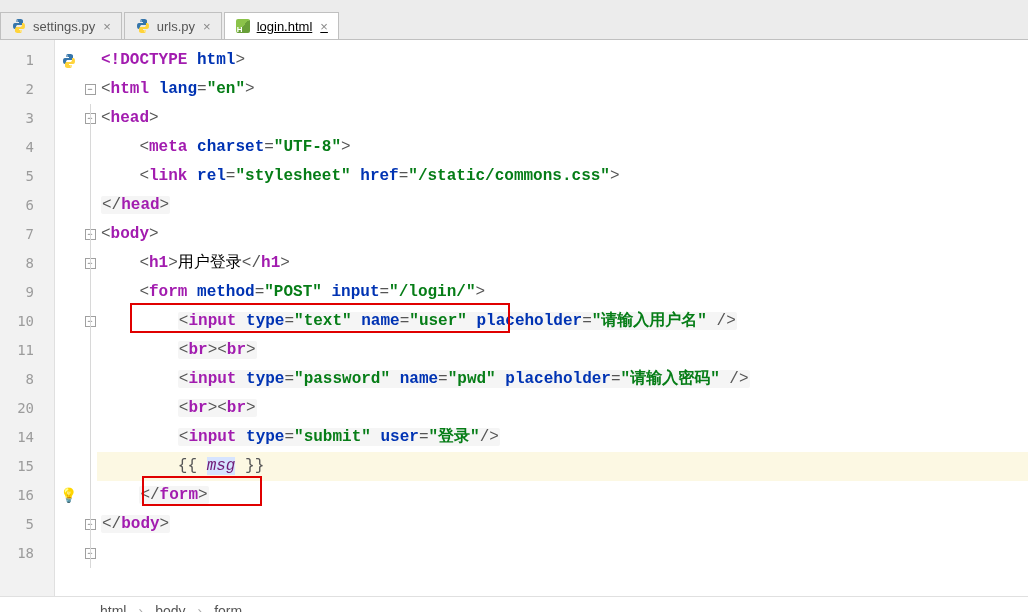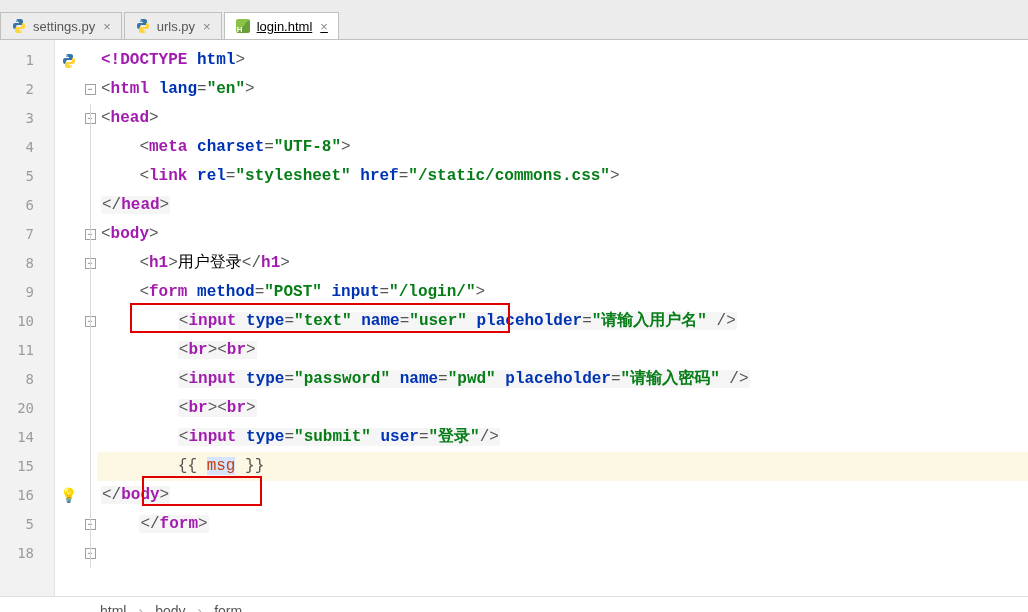--- a/index.html
+++ b/index.html
@@ -101,21 +101,21 @@
   font-size: 16px;
   padding-left: 4px;
   position: relative;
 }
 .line.hl { background: #fcf8e3; }
 .t-tag { color: #a21caf; font-weight: bold; }
 .t-angle { color: #555; }
 .t-attr { color: #0033b3; font-weight: bold; }
 .t-str { color: #067d17; font-weight: bold; }
 .t-txt { color: #000; }
-.t-var { color: #c2410c; background: #d6e4ff; }
+.t-var { color: #701a75; background: #d6e4ff; font-style: italic; }
 .t-brace { color: #555; }
 .red-box {
   position: absolute;
   border: 2px solid #e00000;
   pointer-events: none;
 }
 .breadcrumb {
   height: 28px;
   background: #fff;
   border-top: 1px solid #e0e0e0;
@@ -300,22 +300,22 @@
     <div class="line"><span class="gray-bg"><span class="t-angle">&lt;/</span><span class="t-tag">head</span><span class="t-angle">&gt;</span></span></div>
     <div class="line"><span class="t-angle">&lt;</span><span class="t-tag">body</span><span class="t-angle">&gt;</span></div>
     <div class="line">    <span class="t-angle">&lt;</span><span class="t-tag">h1</span><span class="t-angle">&gt;</span><span class="t-txt">用户登录</span><span class="t-angle">&lt;/</span><span class="t-tag">h1</span><span class="t-angle">&gt;</span></div>
     <div class="line">    <span class="t-angle">&lt;</span><span class="t-tag">form </span><span class="t-attr">method</span><span class="t-angle">=</span><span class="t-str">"POST"</span> <span class="t-attr">input</span><span class="t-angle">=</span><span class="t-str">"/login/"</span><span class="t-angle">&gt;</span></div>
     <div class="line">        <span class="gray-bg"><span class="t-angle">&lt;</span><span class="t-tag">input </span><span class="t-attr">type</span><span class="t-angle">=</span><span class="t-str">"text"</span> <span class="t-attr">name</span><span class="t-angle">=</span><span class="t-str">"user"</span> <span class="t-attr">placeholder</span><span class="t-angle">=</span><span class="t-str">"请输入用户名"</span><span class="t-angle"> /&gt;</span></span></div>
     <div class="line">        <span class="gray-bg"><span class="t-angle">&lt;</span><span class="t-tag">br</span><span class="t-angle">&gt;</span><span class="t-angle">&lt;</span><span class="t-tag">br</span><span class="t-angle">&gt;</span></span></div>
     <div class="line">        <span class="gray-bg"><span class="t-angle">&lt;</span><span class="t-tag">input </span><span class="t-attr">type</span><span class="t-angle">=</span><span class="t-str">"password"</span> <span class="t-attr">name</span><span class="t-angle">=</span><span class="t-str">"pwd"</span> <span class="t-attr">placeholder</span><span class="t-angle">=</span><span class="t-str">"请输入密码"</span><span class="t-angle"> /&gt;</span></span></div>
     <div class="line">        <span class="gray-bg"><span class="t-angle">&lt;</span><span class="t-tag">br</span><span class="t-angle">&gt;</span><span class="t-angle">&lt;</span><span class="t-tag">br</span><span class="t-angle">&gt;</span></span></div>
     <div class="line">        <span class="gray-bg"><span class="t-angle">&lt;</span><span class="t-tag">input </span><span class="t-attr">type</span><span class="t-angle">=</span><span class="t-str">"submit"</span> <span class="t-attr">user</span><span class="t-angle">=</span><span class="t-str">"登录"</span><span class="t-angle">/&gt;</span></span></div>
     <div class="line hl">        <span class="t-brace">{{ </span><span class="t-var">msg</span><span class="t-brace"> }}</span></div>
+    <div class="line">    <span class="gray-bg"><span class="t-angle">&lt;/</span><span class="t-tag">form</span><span class="t-angle">&gt;</span></span></div>
     <div class="line"><span class="gray-bg"><span class="t-angle">&lt;/</span><span class="t-tag">body</span><span class="t-angle">&gt;</span></span></div>
-    <div class="line">    <span class="gray-bg"><span class="t-angle">&lt;/</span><span class="t-tag">form</span><span class="t-angle">&gt;</span></span></div>
 
     <div class="red-box" style="top:263px; left:33px; width:380px; height:30px;"></div>
     <div class="red-box" style="top:436px; left:45px; width:120px; height:30px;"></div>
   </div>
 </div>
 
 <div class="breadcrumb">
   <span>html</span>
   <span class="sep">›</span>
   <span>body</span>

